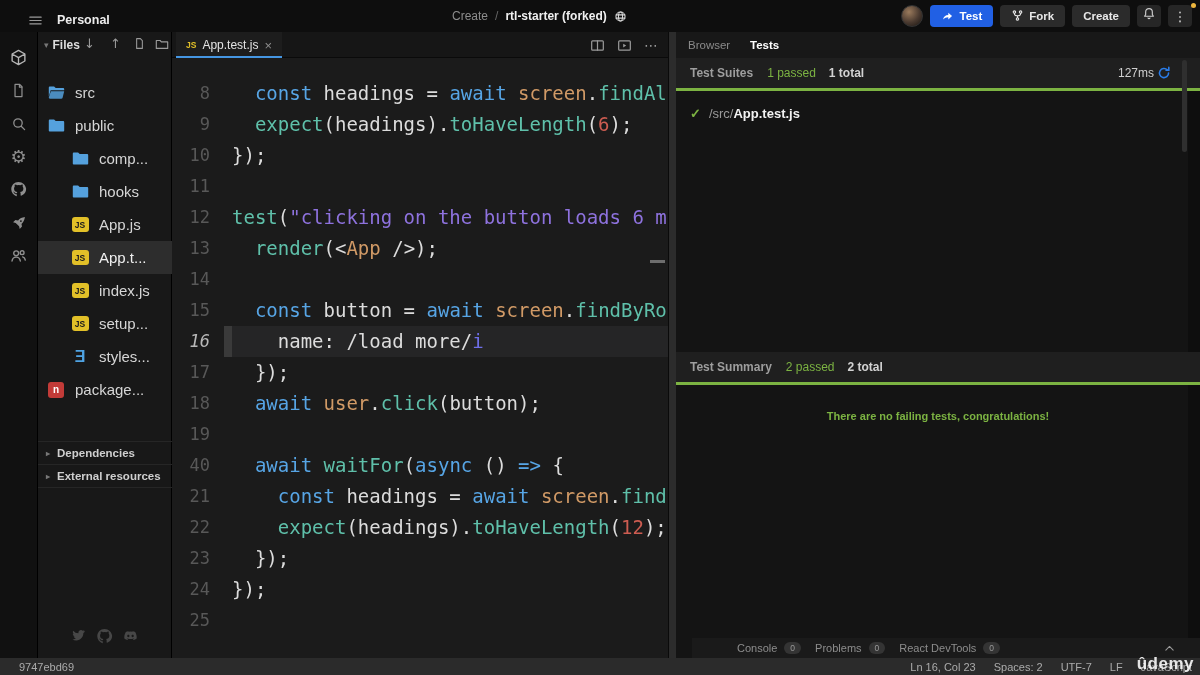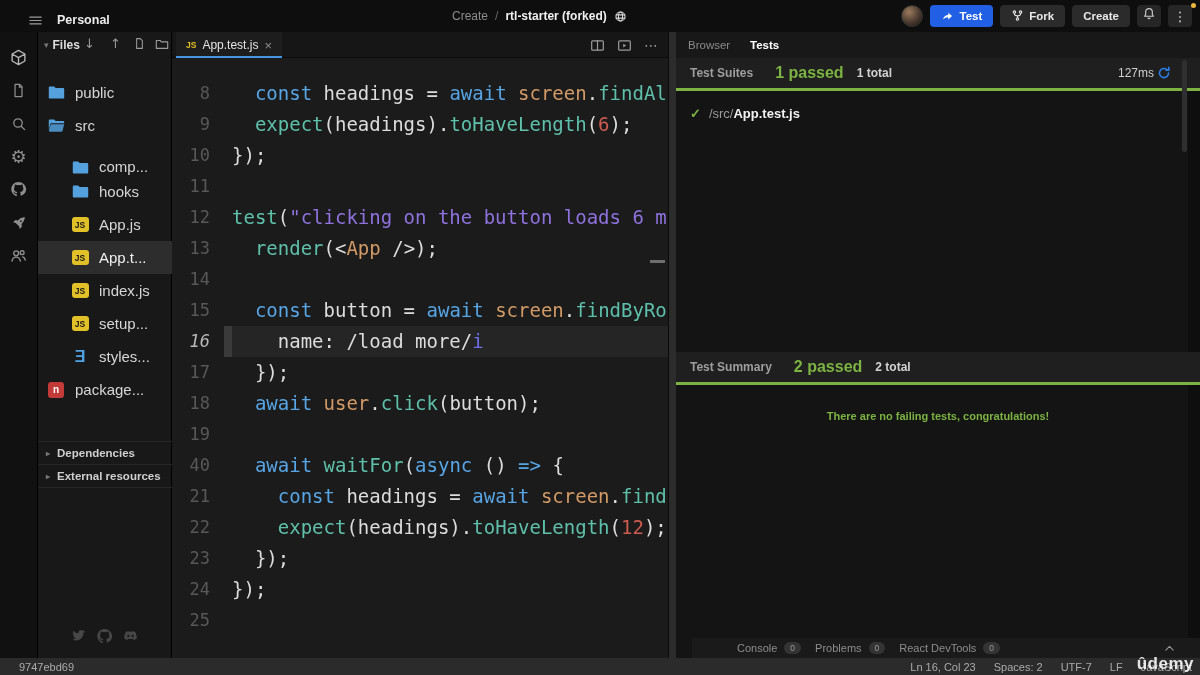--- a/index.html
+++ b/index.html
@@ -85,21 +85,21 @@
   #divider { left:668px; top:32px; width:8px; height:626px; background:#2c2c2c; border-left:1px solid #0a0a0a; cursor:col-resize; }
 
   
   #rpanel { left:676px; top:32px; width:512px; height:626px; background:#141414; }
   #rp-tabs { left:0; top:0; width:524px; height:26px; background:#181818; }
   .rp-tab { position:absolute; top:0; height:26px; display:flex; align-items:center; font-size:11.5px; cursor:pointer; }
   .rp-tab.inactive { color:#8a8a8a; }
   .rp-tab.active { color:#fff; font-weight:700; }
   .hdr-row { position:absolute; left:0; width:524px; height:30px; background:#1f1f1f; display:flex; align-items:center; }
   .hdr-label { margin-left:14px; font-size:12px; font-weight:700; color:#9e9e9e; }
-  .hdr-pass { margin-left:22px; font-size:16px; font-weight:700; color:var(--pass_green); }
+  .hdr-pass { margin-left:14px; font-size:12px; font-weight:400; color:var(--pass_green); }
   .hdr-total { margin-left:13px; font-size:12px; font-weight:700; color:#d2d2d2; }
   .greenbar { position:absolute; left:0; width:524px; height:3px; background:var(--pass_green); }
   #suite-time { position:absolute; right:46px; font-size:12px; color:#cfcfcf; }
   #suite-refresh { position:absolute; right:29px; top:8px; display:flex; cursor:pointer; }
   #file-row { left:14px; top:74px; display:flex; align-items:center; gap:8px; font-size:13px; cursor:pointer; }
   .fr-prefix { color:#9a9a9a; } .fr-name { color:#f2f2f2; font-weight:700; }
   #ts-msg { left:0; top:378px; width:524px; text-align:center; font-size:11px; font-weight:700; color:var(--pass_green); }
   #rp-bottom { left:16px; top:606px; width:524px; height:20px; background:#1a1a1a; display:flex; align-items:center;padding-left:31px; }
   .rpb-tab { display:flex; align-items:center; gap:7px; font-size:11px; color:#8d8d8d; margin-left:14px; cursor:pointer; }
   .rpb-badge { background:#343434; color:#9a9a9a; font-size:8.5px; border-radius:8px; padding:1px 6px; }
@@ -232,35 +232,35 @@
       <span class="ex-ic" style="left:117px">
           <svg width="14" height="14" viewBox="0 0 16 16" fill="none" stroke="currentColor" stroke-width="1.3" stroke-linecap="round" stroke-linejoin="round">
             <path d="M1.5 4h4.3L7.3 5.6H14.5V13h-13z"></path>
           </svg>
         </span>
     </div>
     <div id="tree" class="abs">
         <div class="trow" style="padding-left: 8px;">
           <span class="ticon">
             <svg width="17" height="15" viewBox="0 0 17 15" fill="currentColor">
-              <path d="M.8 2.6c0-.7.5-1.2 1.2-1.2h4.1l1.6 1.7h7.3c.7 0 1.2.5 1.2 1.2v8.1c0 .7-.5 1.2-1.2 1.2H2c-.7 0-1.2-.5-1.2-1.2z"></path>
-            </svg>
-          </span>
-          <span>public</span>
-        </div>
-        <div class="trow" style="padding-left: 8px;">
-          <span class="ticon">
-            <svg width="17" height="15" viewBox="0 0 17 15" fill="currentColor">
               <path d="M.8 2.6c0-.7.5-1.2 1.2-1.2h4.1l1.6 1.7h7.3c.7 0 1.2.5 1.2 1.2v1H2.6L.8 11.8z"></path>
               <path d="M2.9 6.2h13.3l-1.6 6.6c-.1.5-.6.9-1.2.9H1.9c-.6 0-1.1-.5-1.1-1.1z" opacity=".85"></path>
             </svg>
           </span>
           <span>src</span>
         </div>
-        <div class="trow" style="padding-left: 32px; align-items: flex-end;">
+        <div class="trow" style="padding-left: 8px;">
+          <span class="ticon">
+            <svg width="17" height="15" viewBox="0 0 17 15" fill="currentColor">
+              <path d="M.8 2.6c0-.7.5-1.2 1.2-1.2h4.1l1.6 1.7h7.3c.7 0 1.2.5 1.2 1.2v8.1c0 .7-.5 1.2-1.2 1.2H2c-.7 0-1.2-.5-1.2-1.2z"></path>
+            </svg>
+          </span>
+          <span>public</span>
+        </div>
+        <div class="trow" style="padding-left: 32px;">
           <span class="ticon">
             <svg width="17" height="15" viewBox="0 0 17 15" fill="currentColor">
               <path d="M.8 2.6c0-.7.5-1.2 1.2-1.2h4.1l1.6 1.7h7.3c.7 0 1.2.5 1.2 1.2v8.1c0 .7-.5 1.2-1.2 1.2H2c-.7 0-1.2-.5-1.2-1.2z"></path>
             </svg>
           </span>
           <span>comp...</span>
         </div>
         <div class="trow" style="padding-left: 32px;">
           <span class="ticon">
             <svg width="17" height="15" viewBox="0 0 17 15" fill="currentColor">

